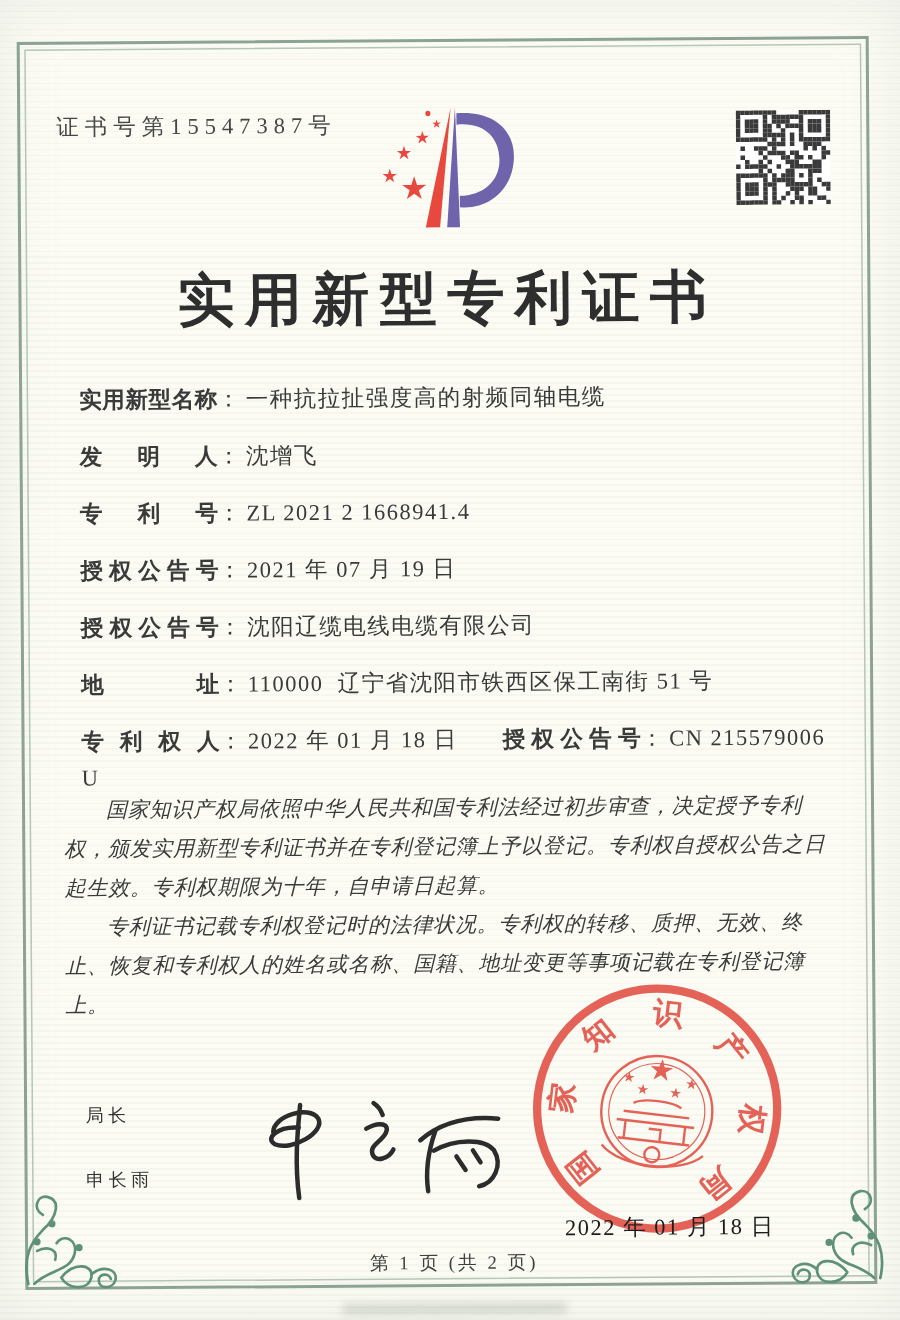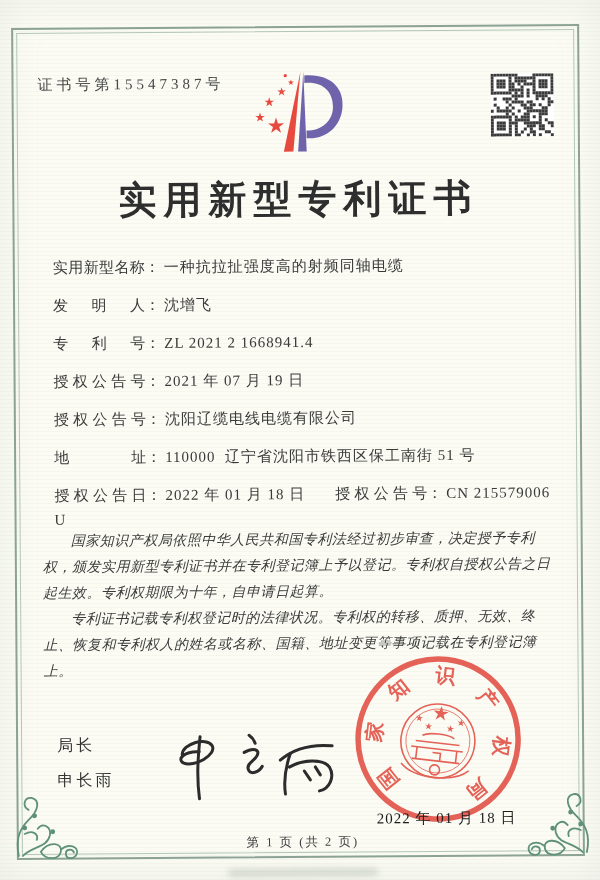--- a/index.html
+++ b/index.html
@@ -35,32 +35,33 @@
     position:absolute;left:0;top:174px;width:100%;
     text-align:center;font-size:38px;font-weight:700;
     letter-spacing:7px;color:#2e2e2e;margin:0;
   }
   .fields{position:absolute;left:54px;top:254px;width:505px;font-size:15px;color:#3a3a3a;}
   .frow{margin-bottom:14px;line-height:24px;white-space:nowrap;}
   .flabel{
     display:inline-block;width:92px;
     text-align:justify;text-align-last:justify;
     vertical-align:top;
+    font-weight:bold;
   }
   .fcolon{display:inline-block;margin-right:4px;}
   .fvalue{white-space:pre-wrap;letter-spacing:1px;}
   .fpair2{margin-left:30px;}
   .paras{
     position:absolute;left:42px;top:527px;width:520px;
     font-size:14px;line-height:26px;color:#3b3b3b;
     font-style:italic;
   }
   .paras p{margin:0;text-indent:2em;letter-spacing:0.5px;}
-  .officer{position:absolute;left:55px;top:734px;font-size:16px;color:#333;letter-spacing:3px;}
-  .officer .name{margin-top:14px;}
+  .officer{position:absolute;left:55px;top:734px;font-size:12px;color:#333;letter-spacing:3px;}
+  .officer .name{margin-top:26px;}
   .signature{position:absolute;left:150px;top:710px;width:200px;height:100px;}
   .seal{position:absolute;left:346px;top:650px;width:180px;height:180px;transform:rotate(7deg);opacity:0.92;}
   .seal-date{
     position:absolute;left:374px;top:810px;z-index:5;
     font-size:15px;color:#1d1d1d;letter-spacing:1px;white-space:pre;
   }
   .footer{
     position:absolute;left:0;top:834px;width:100%;text-align:center;
     font-size:12.5px;color:#3f3f3f;letter-spacing:2px;
   }
@@ -359,21 +360,21 @@
       <div class="frow">
         <span class="flabel">授权公告号</span><span class="fcolon">：</span><span class="fvalue">2021 年 07 月 19 日</span>
       </div>
       <div class="frow">
         <span class="flabel">授权公告号</span><span class="fcolon">：</span><span class="fvalue">沈阳辽缆电线电缆有限公司</span>
       </div>
       <div class="frow">
         <span class="flabel">地址</span><span class="fcolon">：</span><span class="fvalue">110000  辽宁省沈阳市铁西区保工南街 51 号</span>
       </div>
       <div class="frow">
-        <span class="flabel">授权公告日</span><span class="fcolon">：</span><span class="fvalue">2022 年 01 月 18 日</span><span class="fpair2"><span class="flabel">授权公告号</span><span class="fcolon">：</span><span class="fvalue">CN 215579006 U</span></span>
+        <span class="flabel">专利权人</span><span class="fcolon">：</span><span class="fvalue">2022 年 01 月 18 日</span><span class="fpair2"><span class="flabel">授权公告号</span><span class="fcolon">：</span><span class="fvalue">CN 215579006 U</span></span>
       </div>
     </div>
 
     <div class="paras">
       <p>国家知识产权局依照中华人民共和国专利法经过初步审查，决定授予专利权，颁发实用新型专利证书并在专利登记簿上予以登记。专利权自授权公告之日起生效。专利权期限为十年，自申请日起算。</p>
       <p>专利证书记载专利权登记时的法律状况。专利权的转移、质押、无效、终止、恢复和专利权人的姓名或名称、国籍、地址变更等事项记载在专利登记簿上。</p>
     </div>
 
     <div class="officer">
       <div>局长</div>

